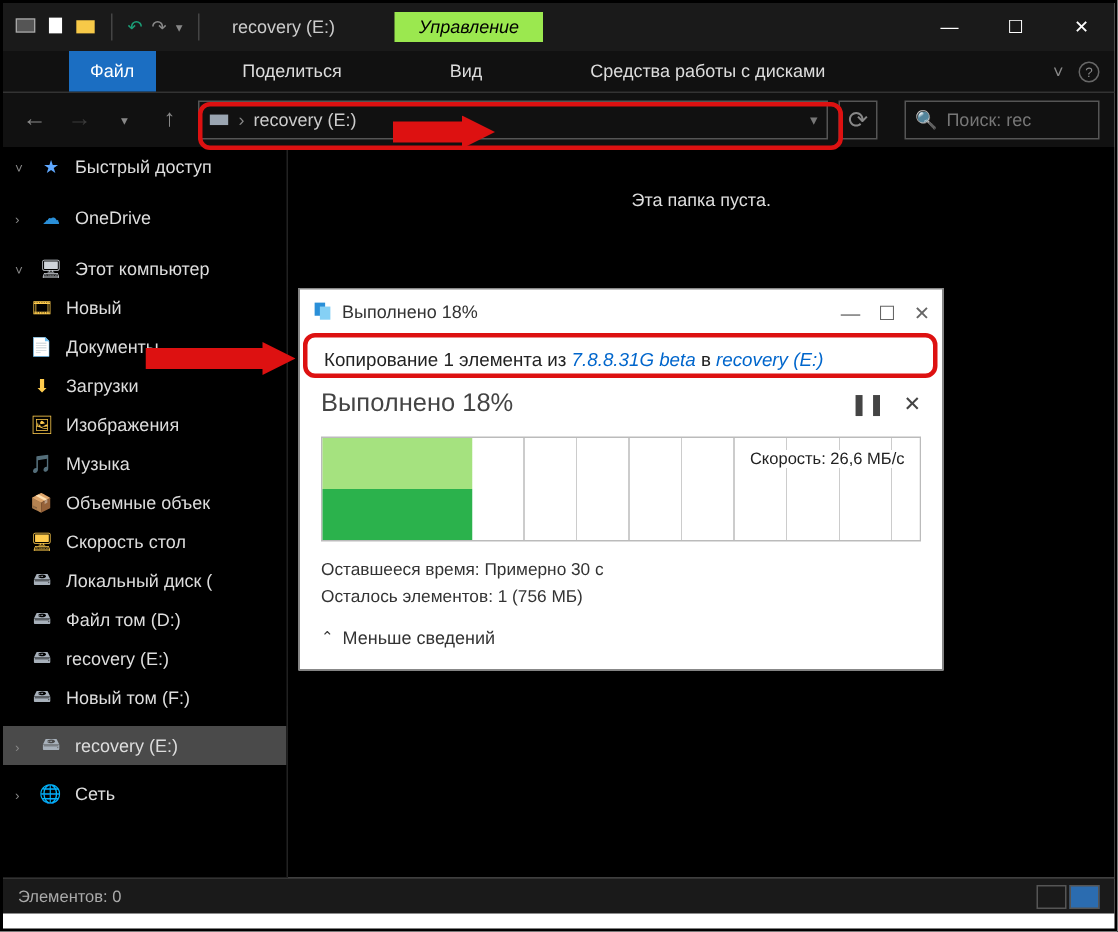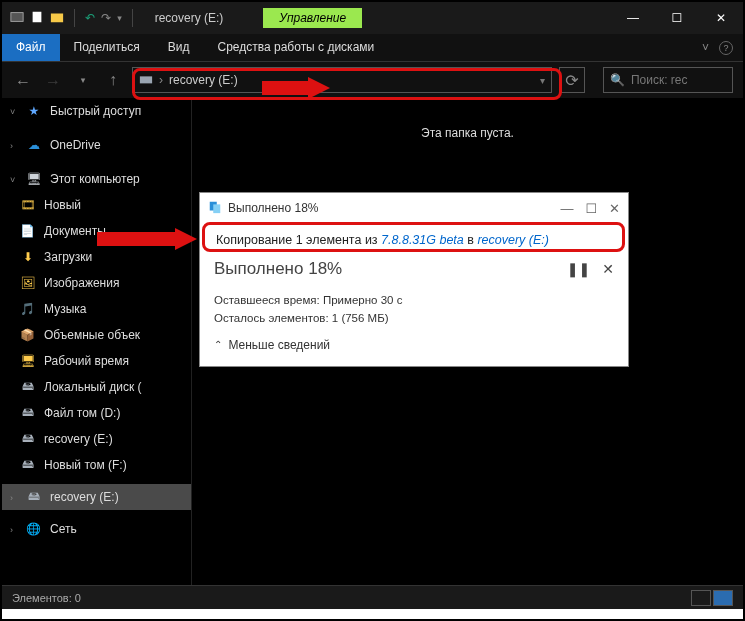--- a/index.html
+++ b/index.html
@@ -7,21 +7,21 @@
 .frame { width:745px; height:621px; position:relative; background:#fff; border:2px solid #000; }
 .titlebar { height:32px; background:#1a1a1a; display:flex; align-items:center; color:#ccc; font-size:12px; }
 .titlebar .qat { display:flex; align-items:center; gap:6px; padding:0 8px; }
 .titlebar .qat svg,.titlebar .qat .ico { width:14px; height:14px; }
 .tb-sep { width:1px; height:18px; background:#444; margin:0 4px; }
 .titlebar .title { margin-left:10px; }
 .ribbon-tab-ctx { background:#9be84f; color:#000; padding:3px 16px; font-size:12px; margin-left:40px;font-style:italic; }
 .winctrls { margin-left:auto; display:flex; }
 .winctrls div { width:44px; height:32px; display:flex; align-items:center; justify-content:center; color:#fff; font-size:12px; }
 .ribbon { height:28px; background:#111; display:flex; align-items:stretch; color:#ddd; font-size:12px; border-bottom:1px solid #333; }
-.ribbon .tab { padding:6px 14px; }
+.ribbon .tab { padding:6px 14px;margin-left:44px; }
 .ribbon .tab.file { background:#1b6ec2; color:#fff; }
 .ribbon .help { margin-left:auto; display:flex; align-items:center; gap:10px; padding:0 10px; color:#888; }
 .navrow { height:36px; background:#111; display:flex; align-items:center; gap:8px; padding:0 10px; color:#ccc; }
 .navbtn { width:22px; height:22px; display:flex; align-items:center; justify-content:center; color:#888; }
 .crumb { flex:0 0 420px; height:26px; background:#111; border:1px solid #555; display:flex; align-items:center; padding:0 6px; gap:6px; font-size:12px; position:relative; }
 .crumb .chev { color:#888; }
 .refresh { width:26px; height:26px; border:1px solid #555; display:flex; align-items:center; justify-content:center; color:#888; margin-left:-1px; }
 .search { flex:1; height:26px; background:#111; border:1px solid #555; display:flex; align-items:center; gap:6px; padding:0 6px; color:#777; font-size:12px; margin-left:10px; }
 .body { display:flex; height:487px; background:#000; }
 .sidebar { width:190px; background:#000; color:#ddd; font-size:12px; overflow:hidden; border-right:1px solid #222; }
@@ -167,21 +167,21 @@
       <div class="side-item">
           <span class="side-ico ic-folder">🎵</span>
           <span>Музыка</span>
         </div>
       <div class="side-item">
           <span class="side-ico ic-folder">📦</span>
           <span>Объемные объек</span>
         </div>
       <div class="side-item">
           <span class="side-ico ic-folder">🖥</span>
-          <span>Рабочий время</span>
+          <span>Скорость стол</span>
         </div>
       <div class="side-item">
           <span class="side-ico ic-disk">🖴</span>
           <span>Локальный диск (</span>
         </div>
       <div class="side-item">
           <span class="side-ico ic-disk">🖴</span>
           <span>Файл том (D:)</span>
         </div>
       <div class="side-item">
@@ -236,20 +236,28 @@
       <div class="copy-line">
         <span>Копирование 1 элемента из </span><a>7.8.8.31G beta</a><span> в </span><a>recovery (E:)</a>
       </div>
       <div class="big-status">
         <span>Выполнено 18%</span>
         <span class="pc">
           <span>❚❚</span>
           <span>✕</span>
         </span>
       </div>
+      <div class="chart">
+        <div class="filled">
+            <div class="top"></div>
+            <div class="bot"></div>
+          </div>
+        <div class="grid"></div>
+        <div class="speed">Скорость: 26,6 МБ/с</div>
+      </div>
       <div class="meta">
         <div>Оставшееся время: Примерно 30 с</div>
         <div>Осталось элементов: 1 (756 МБ)</div>
       </div>
       <div class="fewer">
         <span class="ar">⌃</span>
         <span>Меньше сведений</span>
       </div>
     </div>
   </div>

